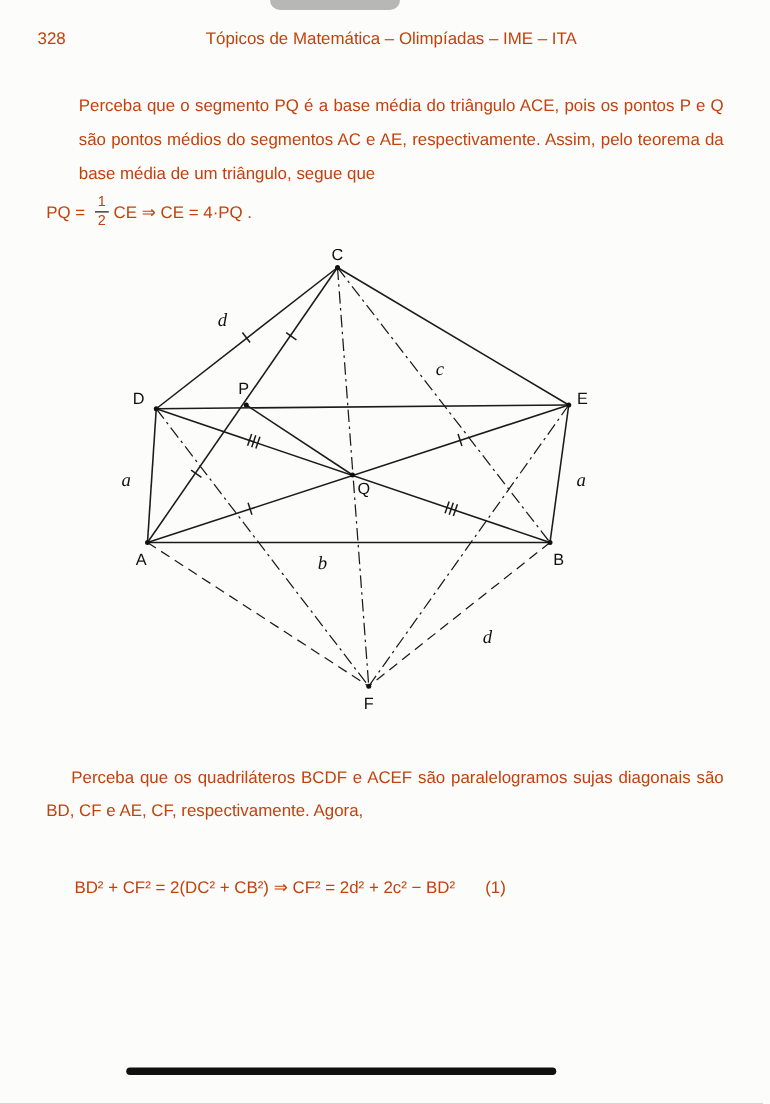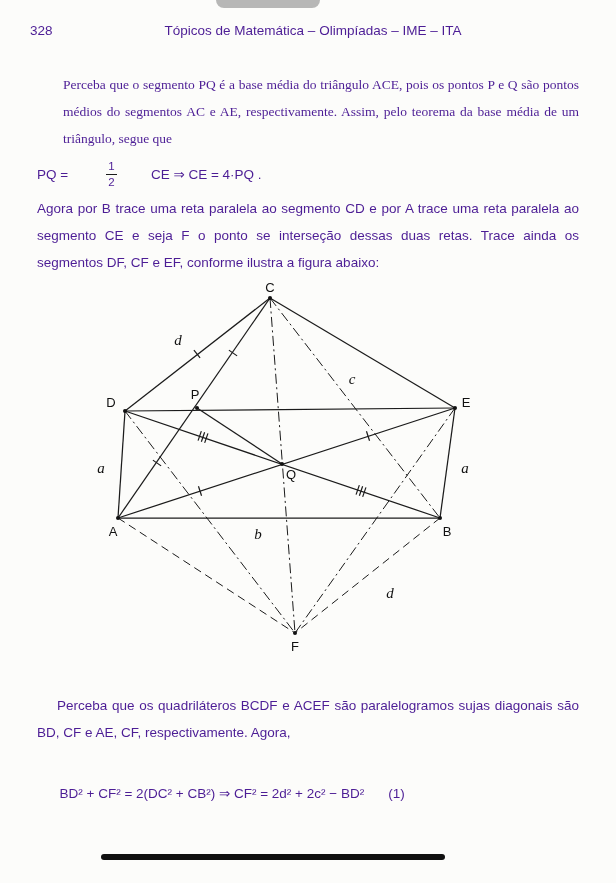--- a/index.html
+++ b/index.html
@@ -1,28 +1,28 @@
 <!DOCTYPE html>
 <html><head>
 <meta charset="utf-8">
 <style>
   * { margin:0; padding:0; box-sizing:border-box; }
   html,body { background:#9a9a9a; }
   .page {
     width:616px; height:883px; margin:0 auto; position:relative; overflow:hidden;
-    background:#fcfcfa; color:#4c1d95;
+    background:#fcfcfa; color:#c2410c;
     font-family:"Liberation Sans", sans-serif;
   }
   .header { position:relative; padding-top:23px; height:42px; }
   .page-number { position:absolute; left:30px; top:23px; font-size:13.5px; }
   .header-title { text-align:center; font-size:13.5px;padding-left:10px; }
   .content { padding:0 37px; font-size:13.5px; line-height:27px; }
   .para { text-align:justify; }
-  .para-indented { margin:29px 0 0 26px; text-align:justify;font-family:Liberation Serif, serif; }
-  .formula-line { display:flex; align-items:center; margin:4px 0 3px 0; height:36px; white-space:pre;gap:30px; }
+  .para-indented { margin:29px 0 0 26px; text-align:justify; }
+  .formula-line { display:flex; margin:4px 0 3px 0; height:36px; white-space:pre; }
   .frac { display:inline-flex; flex-direction:column; align-items:center; line-height:1.05; font-size:11.5px; margin:0 4px; }
   .frac .fbar { width:11px; border-top:1.3px solid #1b1b1b; margin:1px 0; }
   .para2 { margin-top:3px; }
   .figure-wrap { margin:7px 0 0 48px; width:420px; height:378px; }
   .para3 { margin-top:31px; text-indent:20px; }
   .para4 { margin-top:13px; }
   .equation-line { margin-top:7px; text-align:left; white-space:pre; }
   .eq-tag { margin-left:24px; }
   .scan-smudge-top { position:absolute; left:216px; top:0; width:104px; height:8px;
     background:rgba(70,70,70,.38); border-radius:0 0 8px 8px; }
@@ -55,21 +55,20 @@
     <div class="formula-line">
       <span>PQ = </span>
       <span class="frac">
         <span>1</span>
         <span class="fbar"></span>
         <span>2</span>
       </span>
       <span>CE ⇒ CE = 4·PQ .</span>
     </div>
 
-    <p class="para para2">Agora por B trace uma reta paralela ao segmento CD e por A trace uma reta paralela ao segmento CE e seja F o ponto se interseção dessas duas retas. Trace ainda os segmentos DF, CF e EF, conforme ilustra a figura abaixo:</p>
 
     <div class="figure-wrap">
       <svg width="420" height="378" viewBox="0 0 420 378" xmlns="http://www.w3.org/2000/svg">
 
         <line class="edge-solid" x1="185" y1="15" x2="40" y2="128"></line>
         <line class="edge-solid" x1="185" y1="15" x2="33" y2="235"></line>
         <line class="edge-solid" x1="185" y1="15" x2="370" y2="125"></line>
         <line class="edge-solid" x1="40" y1="128" x2="370" y2="125"></line>
         <line class="edge-solid" x1="40" y1="128" x2="33" y2="235"></line>
         <line class="edge-solid" x1="40" y1="128" x2="355" y2="235"></line>

